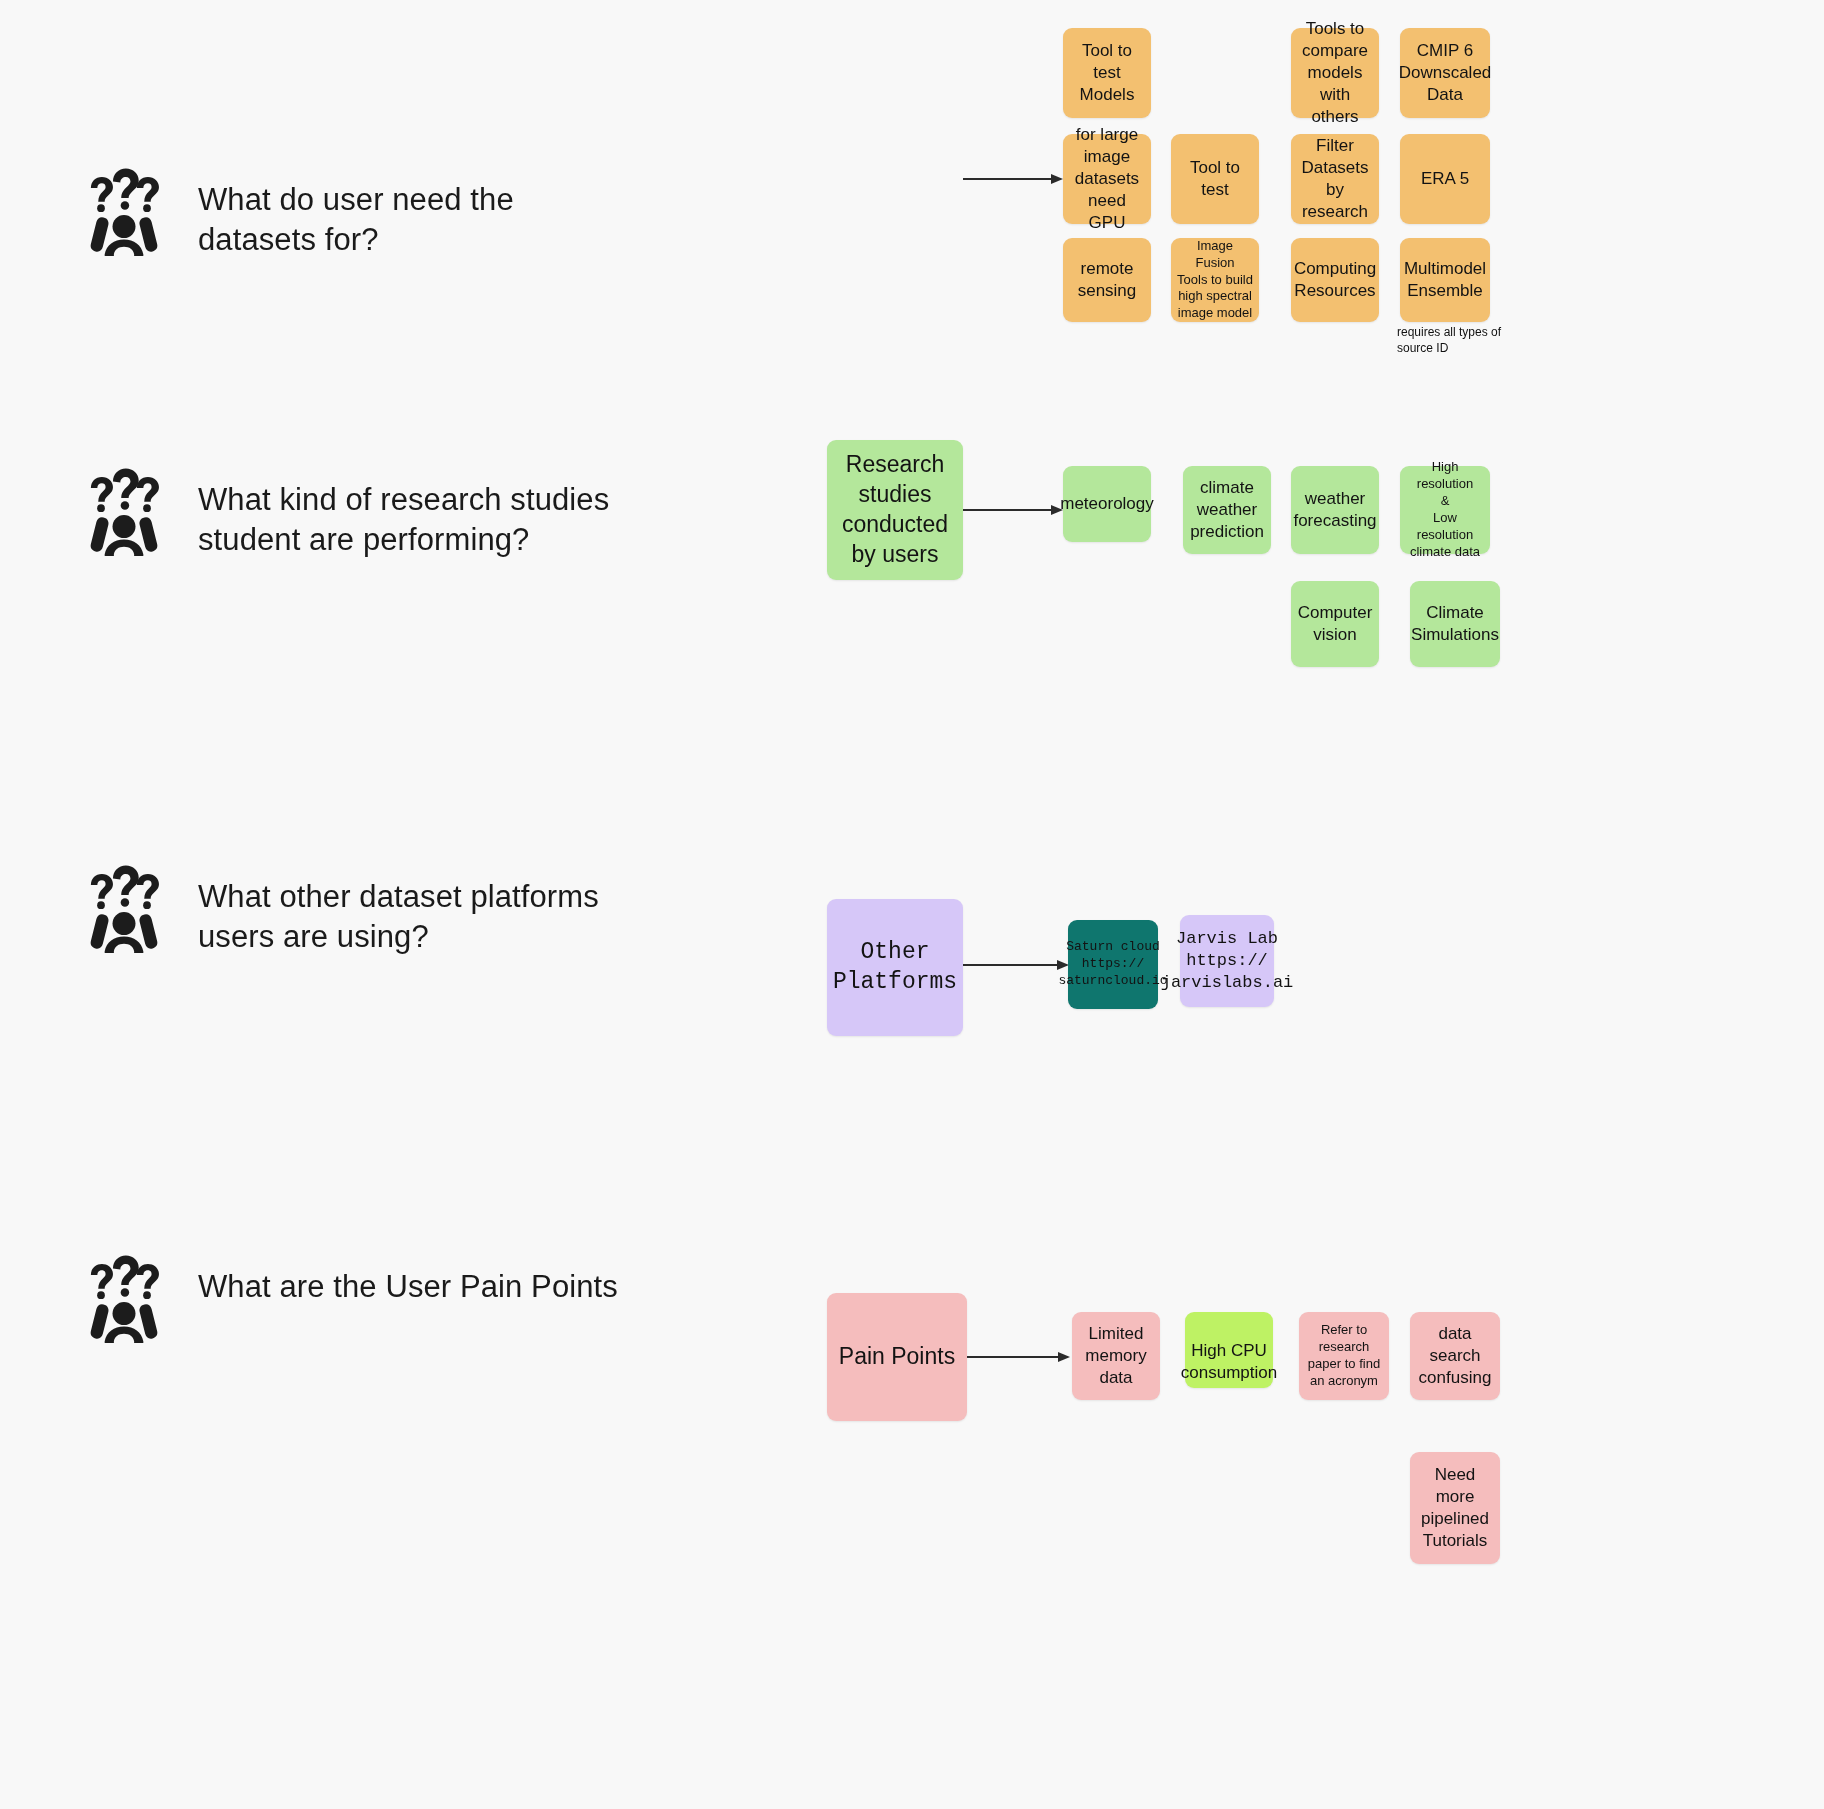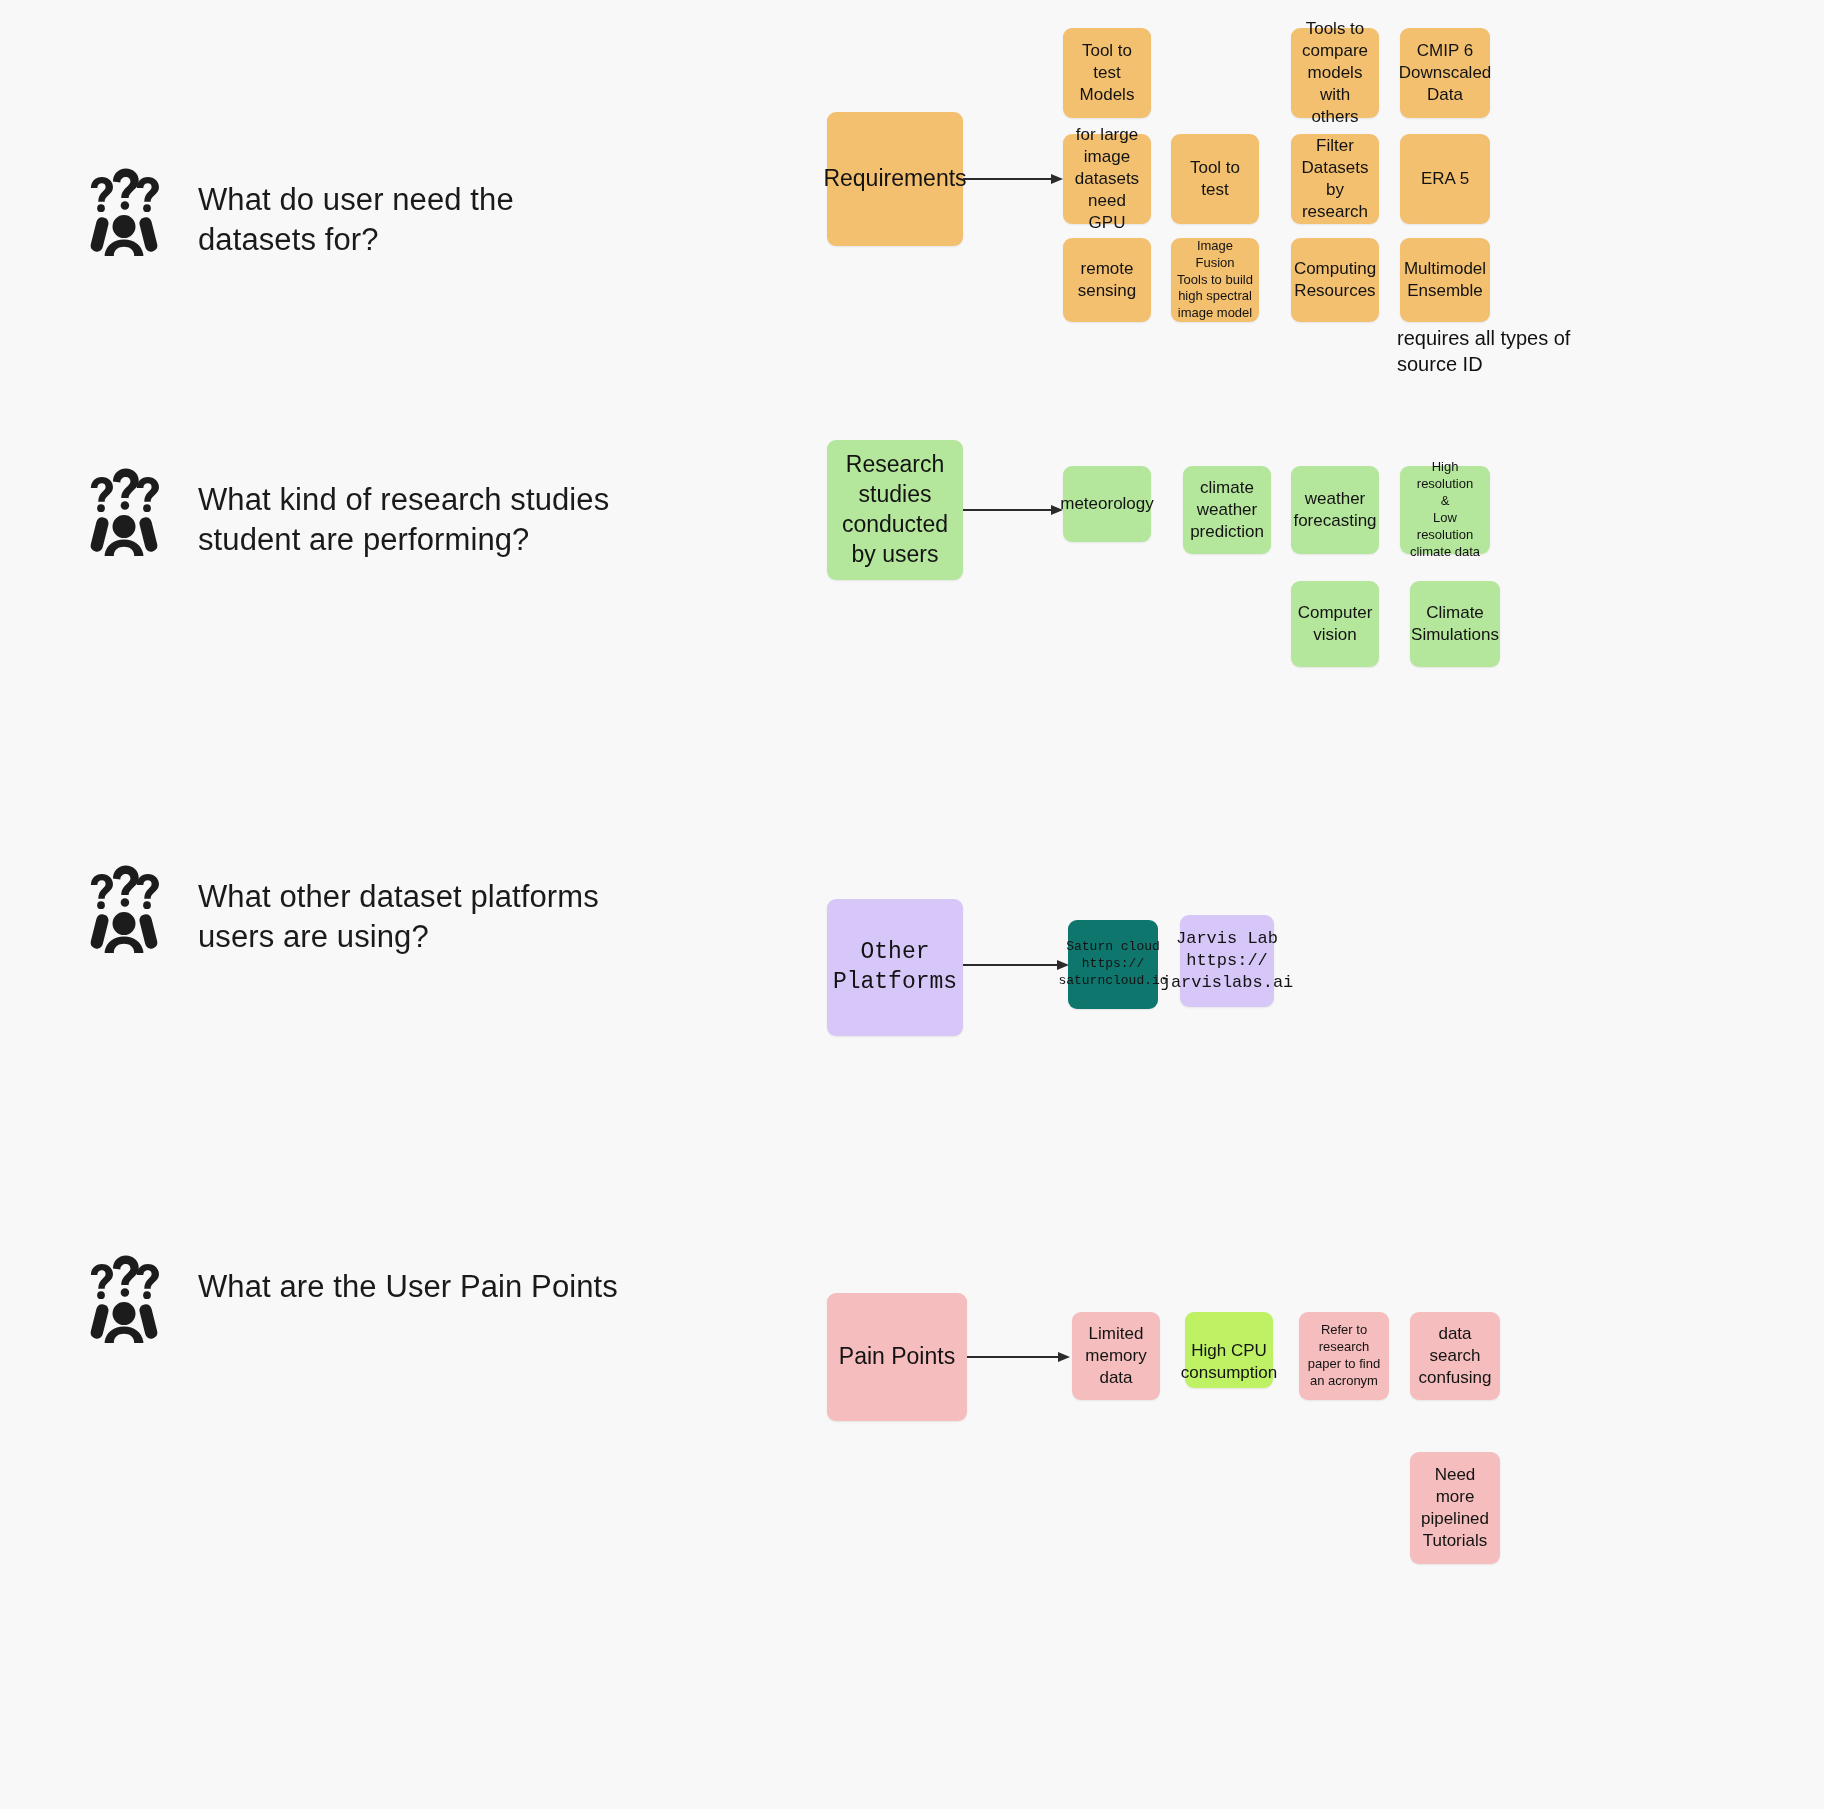--- a/index.html
+++ b/index.html
@@ -62,21 +62,21 @@
     white-space: pre-line;
     line-height: 1.30;
   }
 
   .root-card { font-size: 23px; }
   .leaf-md   { font-size: 17px; }
   .leaf-sm   { font-size: 13px; }
 
   .note {
     position: absolute;
-    font-size: 20px;
+    font-size: 12px;
     line-height: 1.32;
     color: #111;
     white-space: pre-line;
   }
 
   .arrow {
     position: absolute;
     height: 14px;
   }
   .arrow svg { display: block; }
@@ -101,23 +101,20 @@
           <path d="M26 58 c-3 0-5 2-6 5 l-6 24 c-1 4 1 7 5 8 c4 1 7-1 8-5 l6-24 c1-4-2-8-7-8 z"></path>
           <path d="M74 58 c3 0 5 2 6 5 l6 24 c1 4-1 7-5 8 c-4 1-7-1-8-5 l-6-24 c-1-4 2-8 7-8 z"></path>
         </g>
       </svg>
     </span>
     <div class="q-text">What do user need the datasets for?</div>
   </div>
 
   <div class="flow" style="left:0; top:0; width:1824px; height:420px;">
 
-    <div class="card root-card" style="left:827px; top:112px; width:136px; height:134px; background:#F3C070;">
-      <span class="label">Requirements</span>
-    </div>
 
     <div class="arrow" style="left:963px; top:172px; width:100px;">
       <svg width="100" height="14" viewBox="0 0 100 14">
         <line x1="0" y1="7" x2="90" y2="7" stroke="#2b2b2b" stroke-width="2.2"></line>
         <polygon points="100,7 88,2 88,12" fill="#2b2b2b"></polygon>
       </svg>
     </div>
 
     <div class="card leaf-md" style="left:1063px; top:28px; width:88px; height:90px; background:#F3C070;">
       <span class="label">Tool to test

